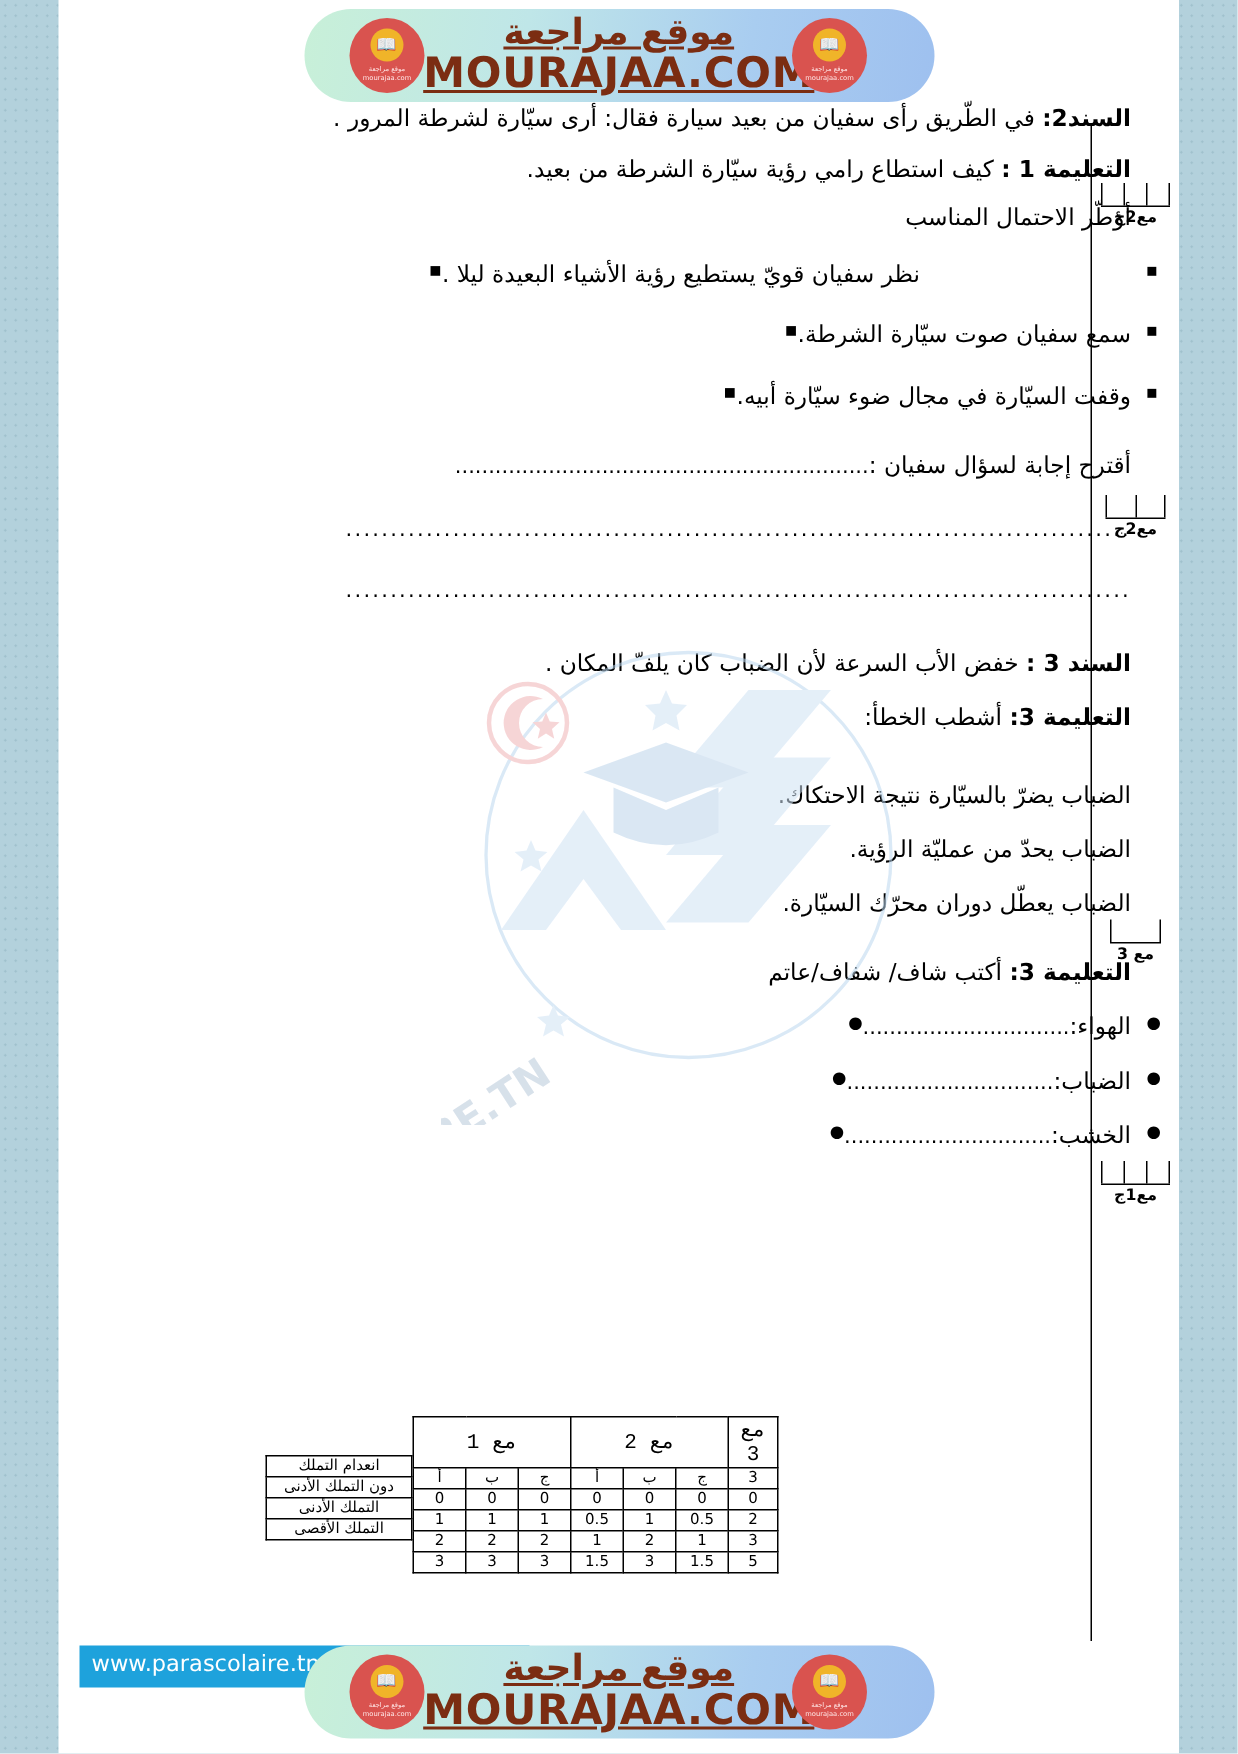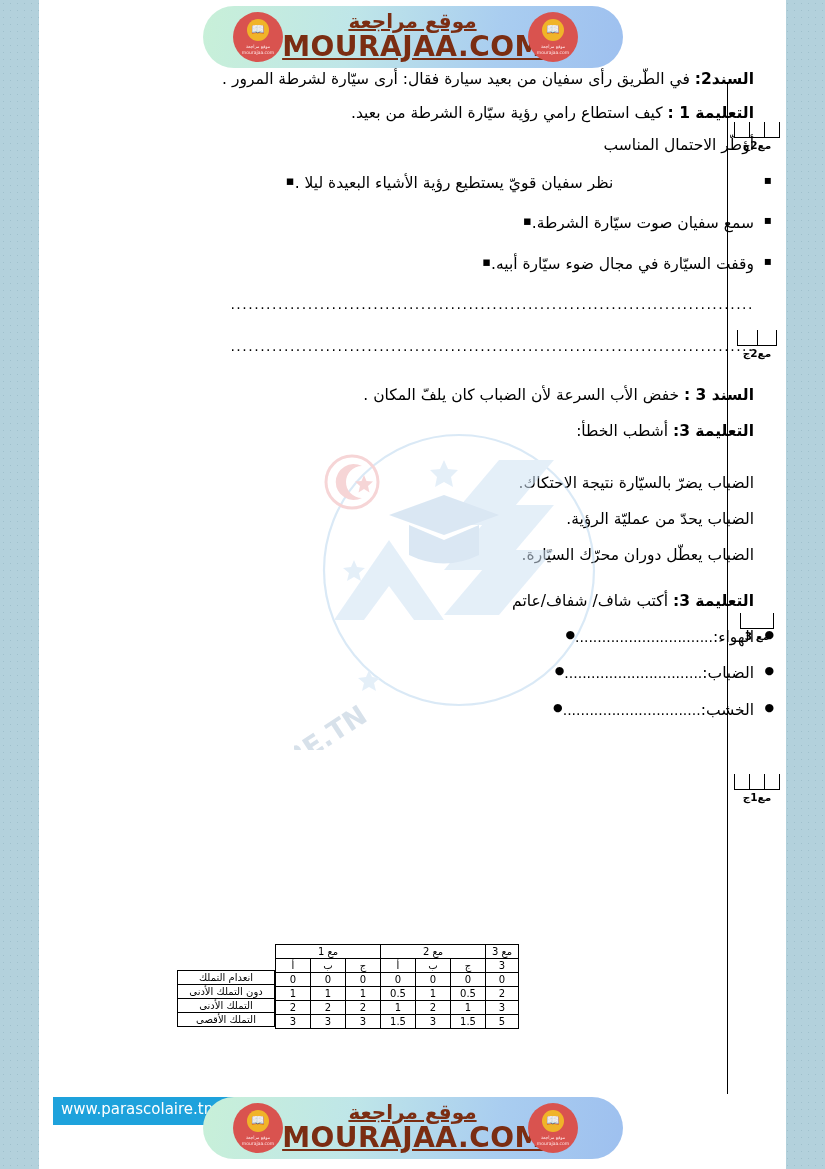--- a/index.html
+++ b/index.html
@@ -29,21 +29,21 @@
   }
   .banner.top{top:0;}
   .banner.bottom{bottom:4px;}
   .banner-pill{
     width:420px;height:62px;border-radius:32px;
     background:linear-gradient(100deg,#c8f0d8 0%,#bfe6e8 35%,#a9cdf0 70%,#9ec0ef 100%);
     display:flex;flex-direction:column;align-items:center;justify-content:center;
     box-shadow:0 0 0 rgba(0,0,0,0);
   }
   .banner-line1{
-    font-size:20px;font-weight:bold;color:#7b2d12;
+    font-size:24px;font-weight:bold;color:#7b2d12;
     text-decoration:underline;line-height:1.05;direction:rtl;
   }
   .banner-line2{
     font-size:28px;font-weight:bold;color:#7b2d12;
     text-decoration:underline;letter-spacing:.5px;line-height:1.1;direction:ltr;
   }
   .logo-badge{
     position:absolute;width:50px;height:50px;border-radius:50%;
     background:#d9534f;display:flex;flex-direction:column;
     align-items:center;justify-content:center;top:12px;
@@ -130,21 +130,21 @@
   }
   table.score{
     border-collapse:collapse;direction:rtl;background:#fff;
   }
   table.score td,table.score th{
     border:1px solid #000;
     font-size:10px;text-align:center;font-weight:normal;
     height:13px;color:#000;
     padding:0 2px;
   }
-  table.score .hcell{font-size:10px;}
+  table.score .hcell{font-size:14px;font-family:Liberation Mono, monospace;}
   td.lblcell{
     text-align:right;font-size:8.5px;padding:0 3px;white-space:nowrap;
   }
   td.w-col{width:30px;}
   td.w-me3{width:28px;}
   td.w-label{width:92px;}
 </style>
 </head>
 <body>
 
@@ -234,20 +234,23 @@
         <span>سمع سفيان صوت سيّارة الشرطة.</span>
         <span style="position:absolute;right:-18px;top:0;font-size:12px;">▪</span>
       </li>
       <li style="padding-right:0;margin-top:18px;">
         <span>وقفت السيّارة في مجال ضوء سيّارة أبيه.</span>
         <span style="position:absolute;right:-18px;top:0;font-size:12px;">▪</span>
       </li>
     </ul>
 
 
+    <p class="dotline" style="margin-top:24px;">
+      <span>أقترح إجابة لسؤال سفيان :</span><span class="dots">...............................</span><span class="dots">...............................</span>
+    </p>
     <p class="dotline" style="margin-top:18px;">
       <span class="dots">........................................................................................</span>
     </p>
 
     <p class="dotline" style="margin-top:18px;">
       <span class="dots">........................................................................................</span>
     </p>
 
     <p class="ln right" style="margin-top:26px;">
       <span class="bold">السند 3 :</span>

